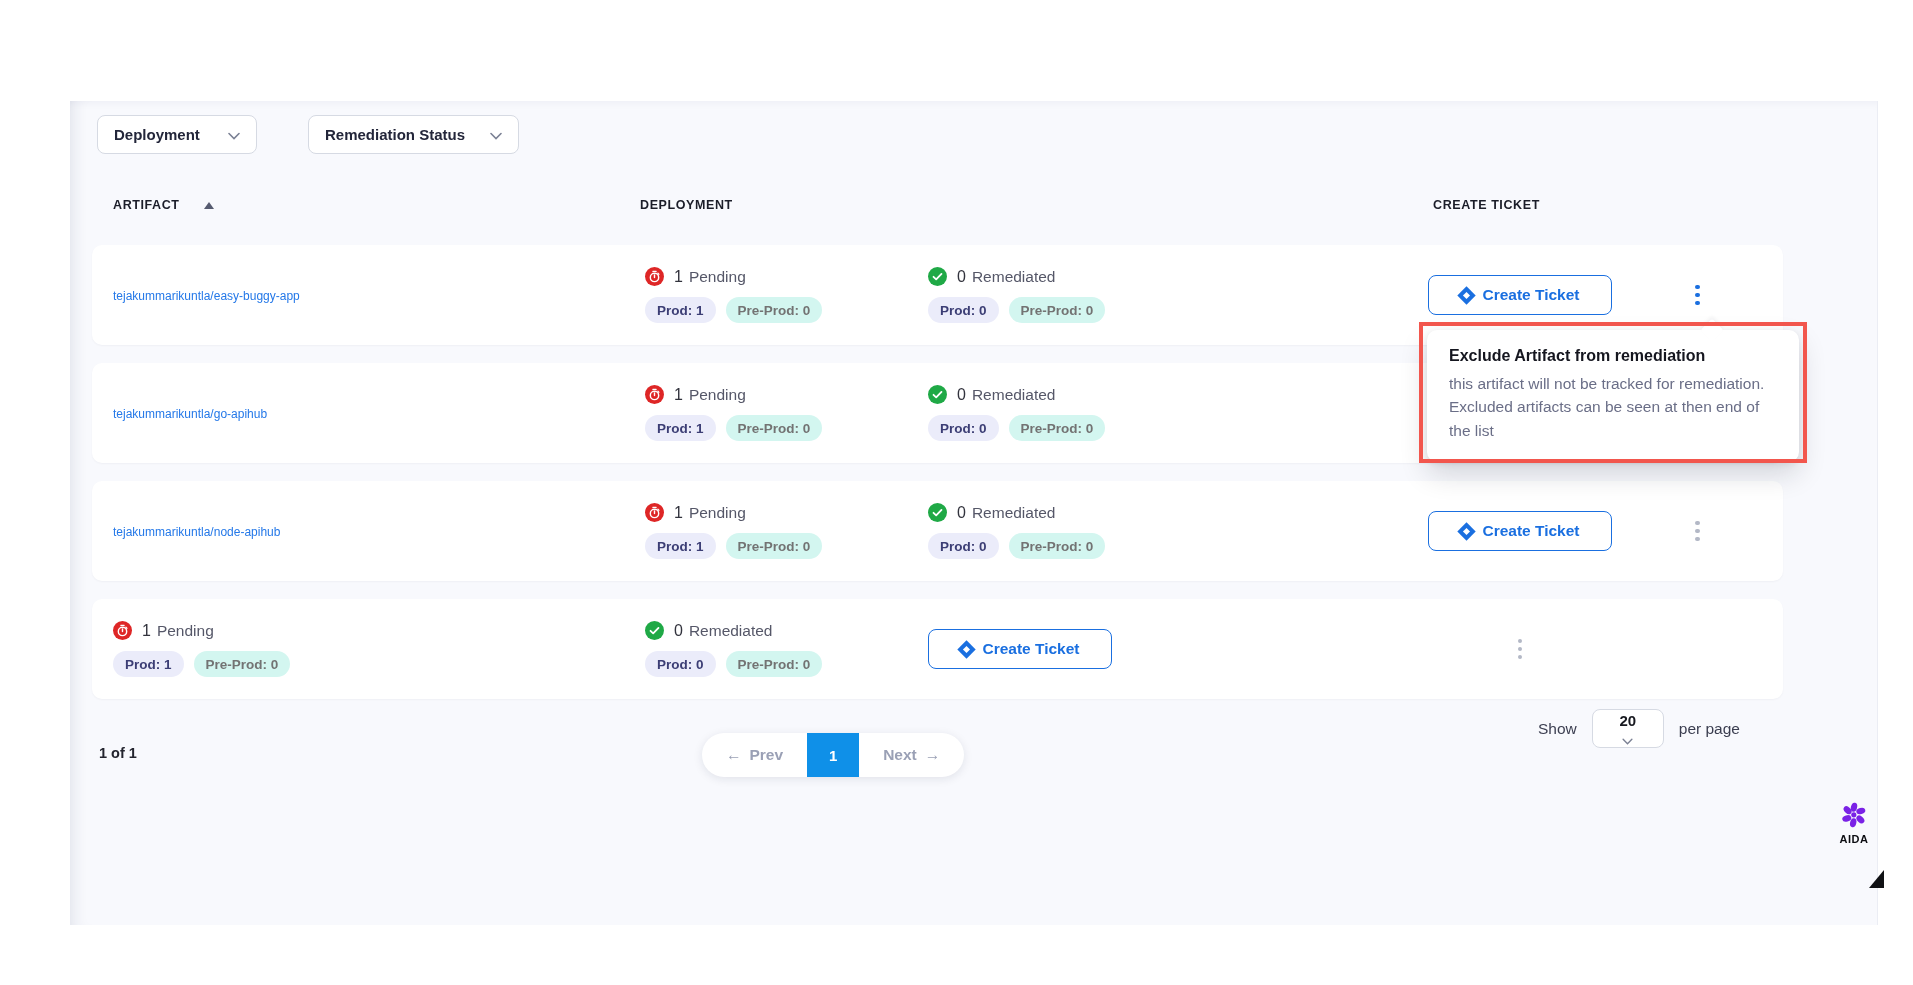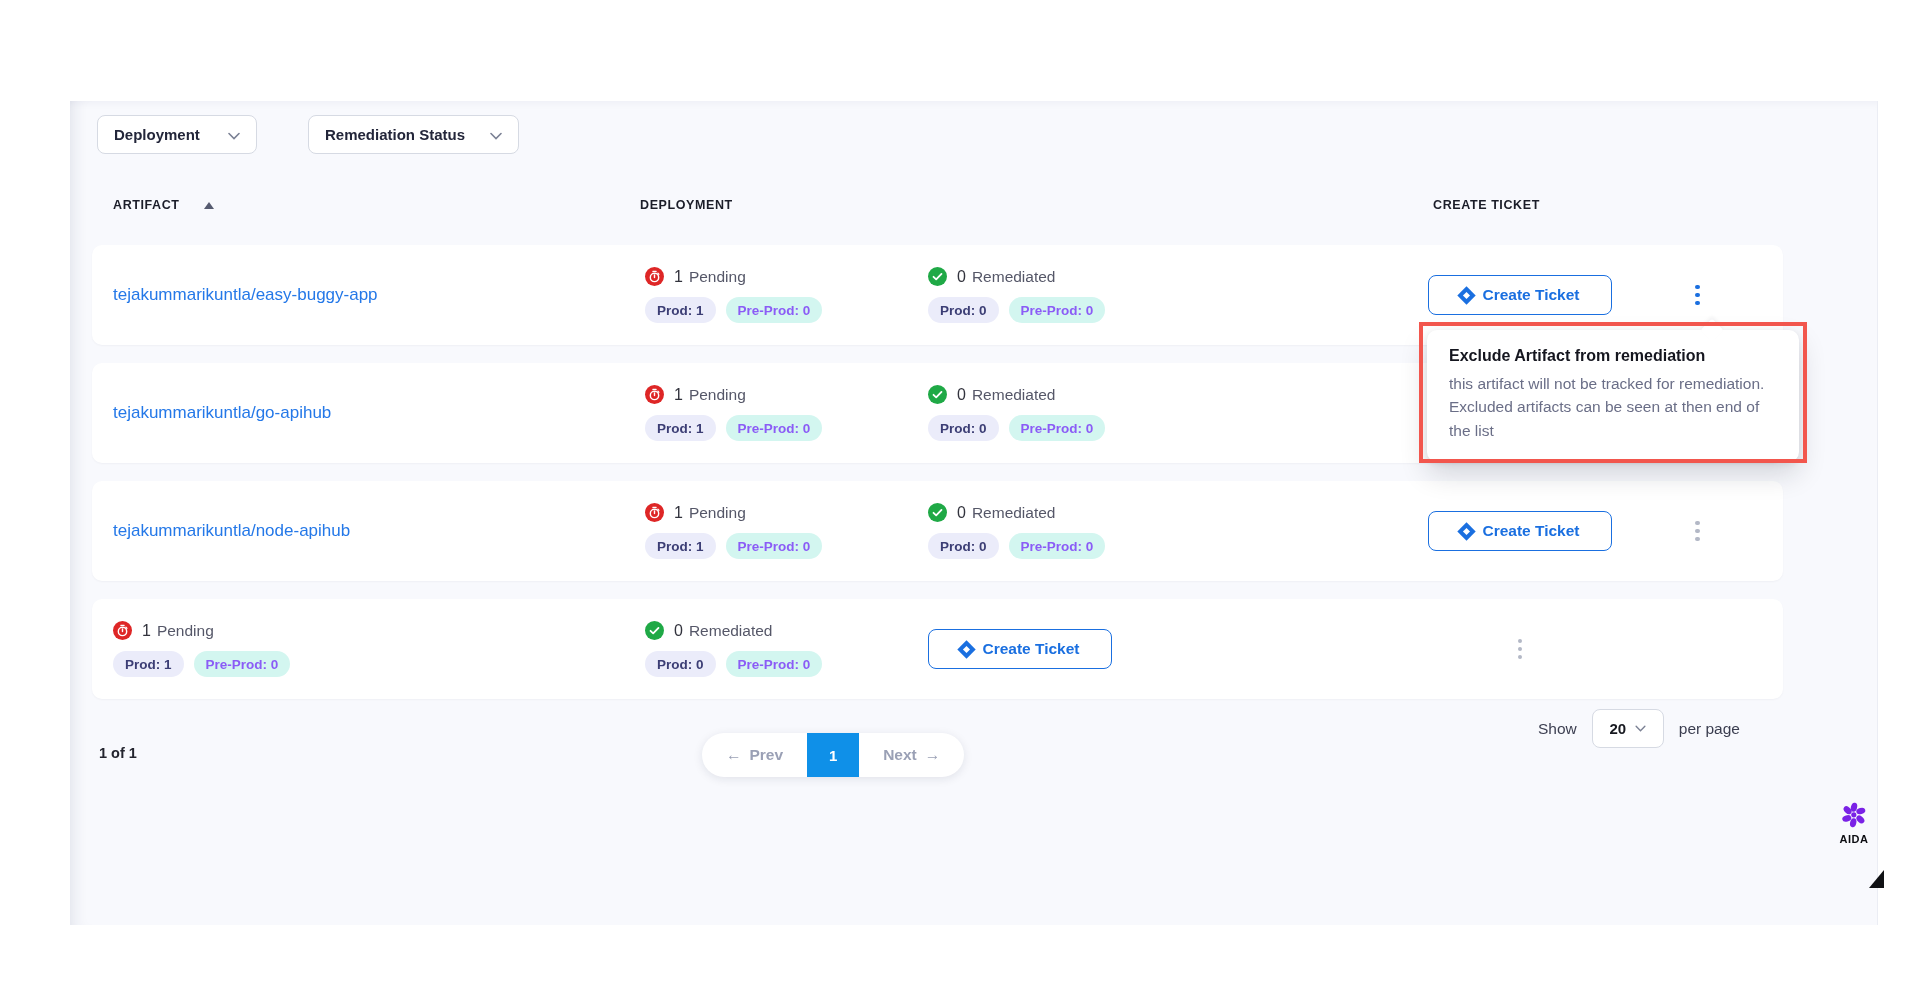--- a/index.html
+++ b/index.html
@@ -27,30 +27,30 @@
   .th-artifact { left:43px; display:flex; align-items:center; gap:24px; cursor:pointer; }
   .sort-asc { width:0; height:0; border-left:5px solid transparent; border-right:5px solid transparent;
     border-bottom:7px solid #565b70; }
   .th-deployment { left:570px; }
   .th-create { left:1363px; }
 
   
   .tbody { position:absolute; left:22px; top:144px; width:1691px; display:flex; flex-direction:column; gap:18px; }
   .row { height:100px; background:#ffffff; border-radius:10px; box-shadow:0 1px 2px rgba(16,24,40,.04);
     display:grid; grid-template-columns:532px 283px 500px 184px 1fr; align-items:center; padding-left:21px; }
-  .artifact-link { color:#2478e8; font-size:17px; font-weight:500; text-decoration:none; cursor:pointer; }
+  .artifact-link { color:#2478e8; font-size:12px; font-weight:500; text-decoration:none; cursor:pointer; }
   .status-cell { display:flex; flex-direction:column; gap:11px; }
   .status-line { display:flex; align-items:center; gap:10px; font-size:15.5px; }
   .status-num { color:#32333d; font-size:16px; }
   .status-label { color:#555768; }
   .badges { display:flex; gap:10px; }
   .badge { height:26px; border-radius:13px; padding:8px 12px; display:flex; align-items:center;
     font-size:13.5px; font-weight:700; white-space:nowrap; }
   .badge.prod { background:#ebecfa; color:#3c3e75; }
-  .badge.preprod { background:#d3f6f0; color:#8b5cf6; }
+  .badge.preprod { background:#d3f6f0; color:#737373; }
 
   .create-btn { width:184px; height:40px; background:#fff; border:1.6px solid #1a6fe0; border-radius:8px;
     color:#1a6fe0; font-size:15.5px; font-weight:700; display:flex; align-items:center; justify-content:center;
     gap:9px; cursor:pointer; font-family:"Liberation Sans", sans-serif; }
   .diamond { position:relative; width:13px; height:13px; background:#1a6fe0; transform:rotate(45deg); }
   .diamond::after { content:""; position:absolute; left:4px; top:4px; width:5px; height:5px; background:#fff; }
 
   .kebab { justify-self:center; display:flex; flex-direction:column; gap:3.5px; padding:6px; cursor:pointer; }
   .kebab i { width:4.5px; height:4.5px; border-radius:50%; background:#b3b8c6; }
   .kebab.active i { background:#1a6fe0; }
@@ -70,21 +70,21 @@
   .pager { position:absolute; left:632px; top:632px; height:44px; background:#fff; border-radius:22px;
     box-shadow:0 2px 10px rgba(20,30,60,.10); display:flex; align-items:stretch; overflow:hidden; }
   .pager-btn { display:flex; align-items:center; gap:8px; padding:0 24px; font-size:15.5px; font-weight:600;
     color:#9aa0b5; background:transparent; border:none; cursor:pointer; font-family:"Liberation Sans", sans-serif; }
   .pager-page { width:52px; background:#0f90e8; color:#fff; font-size:15px; font-weight:700;
     display:flex; align-items:center; justify-content:center; cursor:pointer; }
   .page-size-block { position:absolute; left:1468px; top:608px; display:flex; align-items:center; gap:15px;
     font-size:15.5px; color:#3b3e50; }
   .page-size-select { width:72px; height:39px; background:#fff; border:1px solid #d6dae3; border-radius:8px;
     display:flex; align-items:center; justify-content:center; gap:9px; font-size:15px; font-weight:700;
-    color:#16181f; cursor:pointer; }
+    color:#16181f; cursor:pointer;flex-direction:column; }
 
   
   .aida { position:absolute; left:1826px; top:800px; width:56px; display:flex; flex-direction:column;
     align-items:center; gap:3px; cursor:pointer; }
   .aida-label { font-size:11px; font-weight:700; color:#0c0d12; letter-spacing:.5px; }
 
   .cursor-artifact { position:absolute; left:1869px; top:870px; width:15px; height:18px; background:#101114;
     clip-path:polygon(100% 0, 100% 100%, 0 100%); }
 </style>
 </head>

